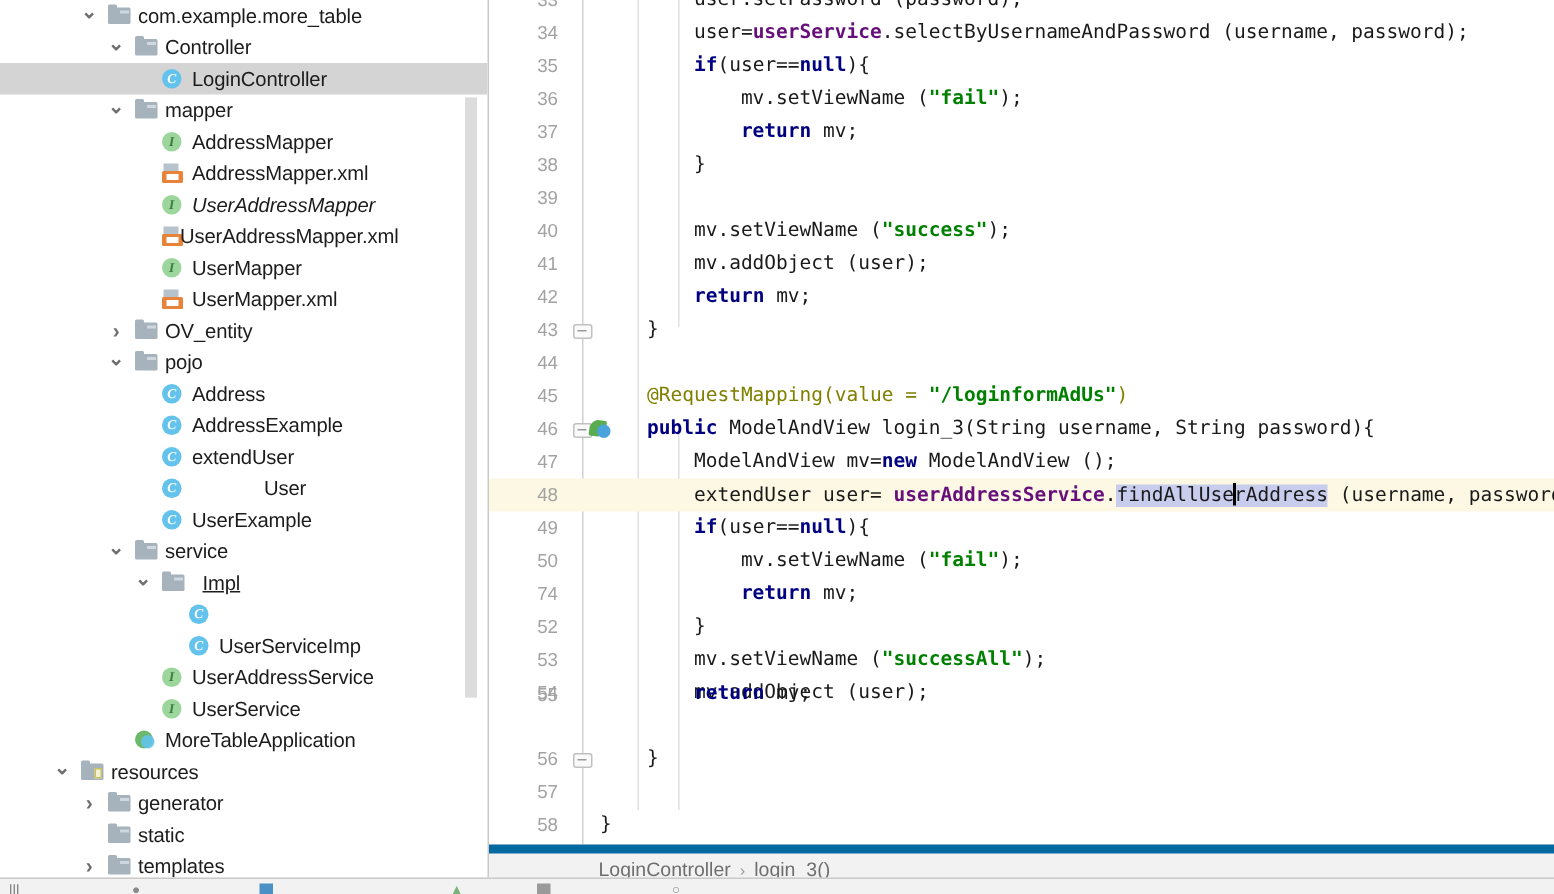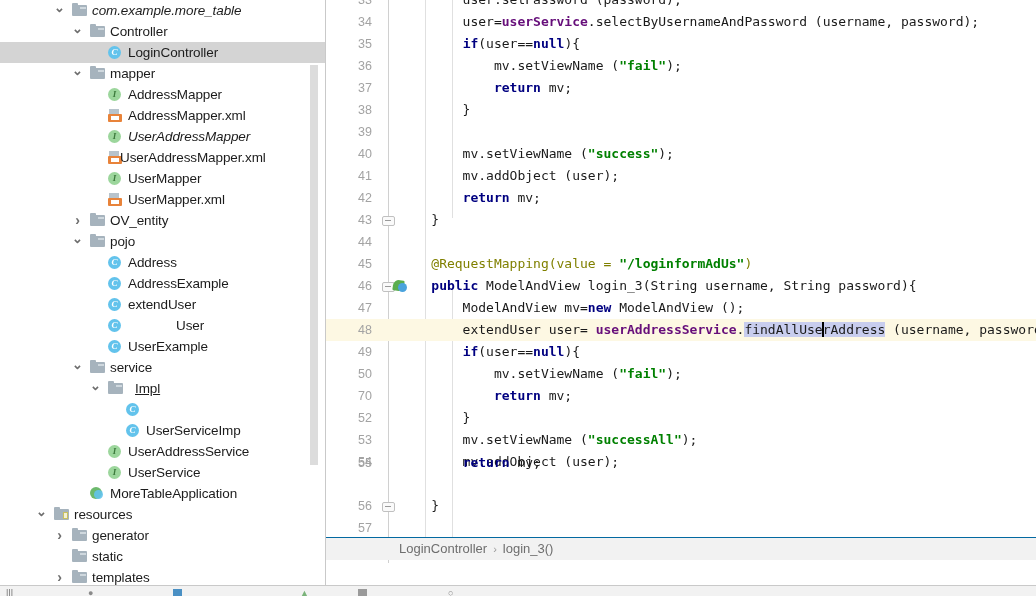--- a/index.html
+++ b/index.html
@@ -111,22 +111,22 @@
   .kw{color:#000080;font-weight:bold;}
   .str{color:#008000;font-weight:bold;}
   .ann{color:#808000;}
   .fld{color:#660e7a;font-weight:bold;}
   .sel{background:#c8cdee;}
   .caret{display:inline-block;width:0;border-left:2px solid #000000;height:15px;
     position:relative;top:3px;margin:0 -1px;}
 
   
   #crumbbar{
-    position:absolute;left:326px;top:537px;right:0;height:22px;
-    background:#f2f2f2;border-top:1px solid #0369a1;
+    position:absolute;left:326px;top:563px;right:0;height:22px;
+    background:#f2f2f2;border-top:6px solid #0369a1;
   }
   #crumbs{position:absolute;left:73px;top:0;height:22px;line-height:22px;
     font-size:13px;color:#6e6e6e;white-space:nowrap;}
   #crumbs .sep{color:#9a9a9a;padding:0 6px;font-size:11px;}
 
   
   #bottombar{
     position:absolute;left:0;top:585px;width:1036px;height:11px;
     background:#f2f2f2;border-top:1px solid #c9c9c9;overflow:hidden;
   }
@@ -138,21 +138,21 @@
 
 <div id="app">
 
   <div id="sidebar">
     <div class="tree" id="tree">
         <div class="tree-row" style="top: 0px; position: absolute; left: 0px; width: 325px;">
           <span class="arrow down" style="left: 54px;"></span>
           <span class="ticon" style="left: 72px;">
             <i class="ic-folder"></i>
           </span>
-          <span class="tlabel" style="left: 92px; font-style: italic;">com.example.more_table</span>
+          <span class="tlabel" style="left: 92px;">com.example.more_table</span>
         </div>
         <div class="tree-row" style="top: 21px; position: absolute; left: 0px; width: 325px;">
           <span class="arrow down" style="left: 72px;"></span>
           <span class="ticon" style="left: 90px;">
             <i class="ic-folder"></i>
           </span>
           <span class="tlabel" style="left: 110px;">Controller</span>
         </div>
         <div class="tree-row selected" style="top: 42px; position: absolute; left: 0px; width: 325px;">
           <span class="ticon" style="left: 108px;">
@@ -356,21 +356,21 @@
         <div class="code-line" style="position: absolute; left: 0px; right: 0px; top: 165px;"><span class="lnum">41</span><span class="ctext"><span>        mv.addObject (user);</span></span></div>
         <div class="code-line" style="position: absolute; left: 0px; right: 0px; top: 187px;"><span class="lnum">42</span><span class="ctext"><span>        </span><span class="kw">return</span><span> mv;</span></span></div>
         <div class="code-line" style="position: absolute; left: 0px; right: 0px; top: 209px;"><span class="lnum">43</span><span class="fold"><span></span></span><span class="ctext"><span>    }</span></span></div>
         <div class="code-line" style="position: absolute; left: 0px; right: 0px; top: 231px;"><span class="lnum">44</span><span class="ctext"><span></span></span></div>
         <div class="code-line" style="position: absolute; left: 0px; right: 0px; top: 253px;"><span class="lnum">45</span><span class="ctext"><span class="ann">    @RequestMapping(value = </span><span class="str">"/loginformAdUs"</span><span class="ann">)</span></span></div>
         <div class="code-line" style="position: absolute; left: 0px; right: 0px; top: 275px;"><span class="lnum">46</span><span class="fold"><span></span></span><span class="gutter-mark"><i class="gm-bean"><i class="leaf"></i><i class="dot"></i></i></span><span class="ctext"><span>    </span><span class="kw">public</span><span> ModelAndView login_3(String username, String password){</span></span></div>
         <div class="code-line" style="position: absolute; left: 0px; right: 0px; top: 297px;"><span class="lnum">47</span><span class="ctext"><span>        ModelAndView mv=</span><span class="kw">new</span><span> ModelAndView ();</span></span></div>
         <div class="code-line hl" style="position: absolute; left: 0px; right: 0px; top: 319px;"><span class="lnum">48</span><span class="ctext"><span>        extendUser user= </span><span class="fld">userAddressService</span><span>.</span><span class="sel">findAllUse</span><span class="caret"></span><span class="sel">rAddress</span><span> (username, password);</span></span></div>
         <div class="code-line" style="position: absolute; left: 0px; right: 0px; top: 341px;"><span class="lnum">49</span><span class="ctext"><span>        </span><span class="kw">if</span><span>(user==</span><span class="kw">null</span><span>){</span></span></div>
         <div class="code-line" style="position: absolute; left: 0px; right: 0px; top: 363px;"><span class="lnum">50</span><span class="ctext"><span>            mv.setViewName (</span><span class="str">"fail"</span><span>);</span></span></div>
-        <div class="code-line" style="position: absolute; left: 0px; right: 0px; top: 385px;"><span class="lnum">70</span><span class="ctext"><span>            </span><span class="kw">return</span><span> mv;</span></span></div>
+        <div class="code-line" style="position: absolute; left: 0px; right: 0px; top: 385px;"><span class="lnum">74</span><span class="ctext"><span>            </span><span class="kw">return</span><span> mv;</span></span></div>
         <div class="code-line" style="position: absolute; left: 0px; right: 0px; top: 407px;"><span class="lnum">52</span><span class="ctext"><span>        }</span></span></div>
         <div class="code-line" style="position: absolute; left: 0px; right: 0px; top: 429px;"><span class="lnum">53</span><span class="ctext"><span>        mv.setViewName (</span><span class="str">"successAll"</span><span>);</span></span></div>
         <div class="code-line" style="position: absolute; left: 0px; right: 0px; top: 451px;"><span class="lnum">54</span><span class="ctext"><span>        mv.addObject (user);</span></span></div>
         <div class="code-line" style="position: absolute; left: 0px; right: 0px; top: 452px;"><span class="lnum">55</span><span class="ctext"><span>        </span><span class="kw">return</span><span> mv;</span></span></div>
         <div class="code-line" style="position: absolute; left: 0px; right: 0px; top: 495px;"><span class="lnum">56</span><span class="fold"><span></span></span><span class="ctext"><span>    }</span></span></div>
         <div class="code-line" style="position: absolute; left: 0px; right: 0px; top: 517px;"><span class="lnum">57</span><span class="ctext"><span></span></span></div>
         <div class="code-line" style="position: absolute; left: 0px; right: 0px; top: 539px;"><span class="lnum">58</span><span class="ctext"><span>}</span></span></div>
       </div>
   </div>
 

